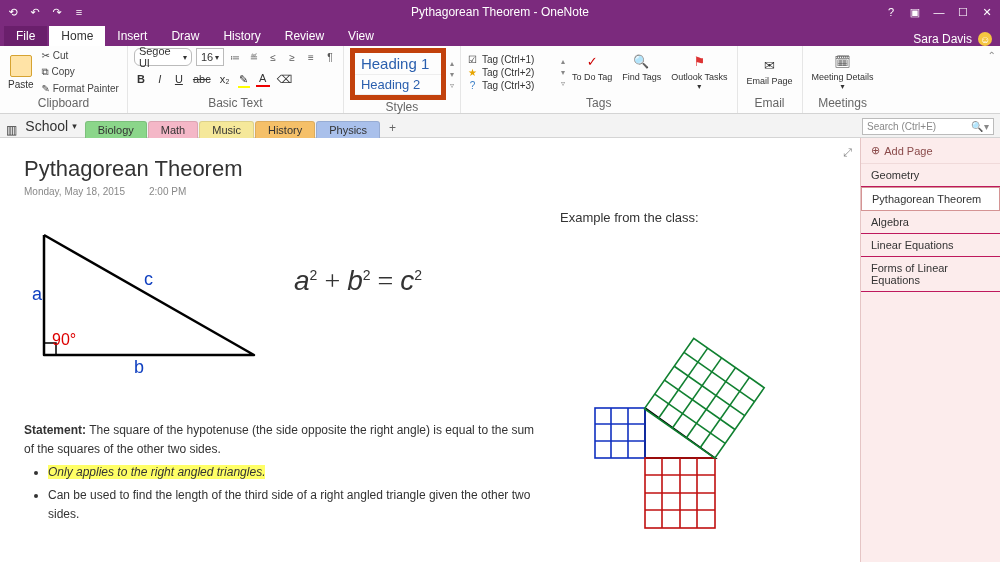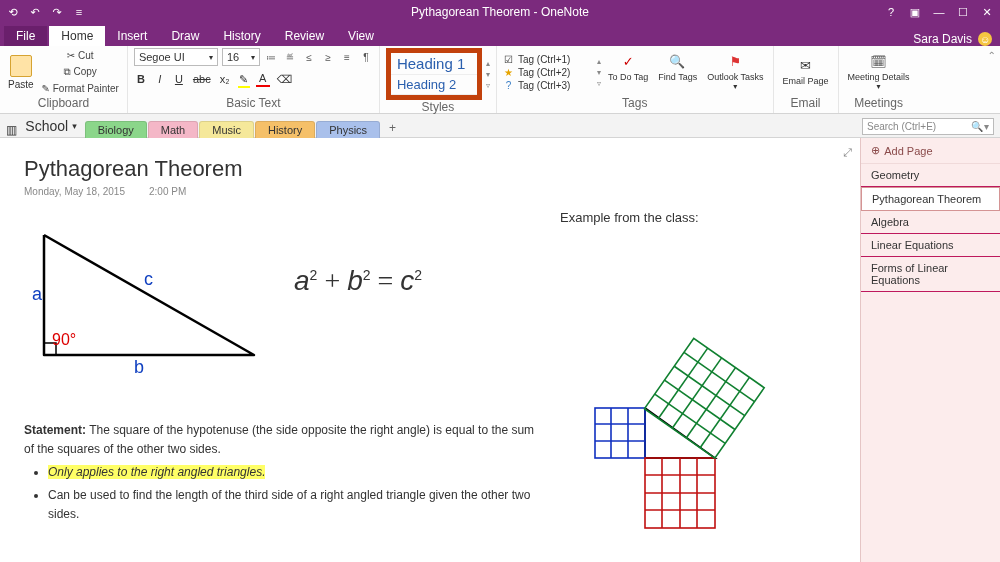--- a/index.html
+++ b/index.html
@@ -23,27 +23,27 @@
 
 
 .ribbon { height: 68px; background: #fdfdfd; border-bottom: 1px solid #d4d4d4; display: flex; }
 .rgroup { border-right: 1px solid #e6e6e6; padding: 2px 6px; display: flex; flex-direction: column; justify-content: space-between; }
 .rgroup-label { text-align: center; font-size: 12px; color: #666; padding-bottom: 1px; }
 .rgroup-body { flex: 1; display: flex; align-items: center; gap: 4px; }
 
 .clipboard-body { display: flex; gap: 4px; }
 .bigbtn { display: flex; flex-direction: column; align-items: center; font-size: 10px; cursor: pointer; padding: 2px; }
 .bigbtn .big-icon { width: 22px; height: 22px; background: #ffe3a6; border: 1px solid #d6a332; border-radius: 2px; margin-bottom: 2px; }
-.smallcol { display: flex; flex-direction: column; gap: 3px; font-size: 10px; color: #444; text-align: center; }
+.smallcol { display: flex; flex-direction: column; gap: 3px; font-size: 10px; color: #444; }
 .smallcol div { cursor: pointer; padding: 1px 2px; }
 
 .font-row { display: flex; gap: 4px; align-items: center; }
 .font-select { border: 1px solid #bbb; height: 18px; font-size: 11px; padding: 0 4px; background: #fff; display: flex; align-items: center; cursor: pointer; }
-.fontname { width: 84px; }
-.fontsize { width: 38px; }
+.fontname { width: 58px; border-radius: 6px; }
+.fontsize { width: 28px; }
 .fmt-row { display: flex; gap: 5px; align-items: center; font-size: 11px; margin-top: 3px; }
 .fmt-btn { cursor: pointer; padding: 1px 2px; min-width: 14px; text-align: center; }
 .bold { font-weight: bold; }
 .ital { font-style: italic; }
 .uline { text-decoration: underline; }
 .strike { text-decoration: line-through; }
 .color-a { border-bottom: 2px solid #e00; }
 
 .para-icons { display: flex; flex-direction: column; gap: 4px; }
 .para-row { display: flex; gap: 5px; }

